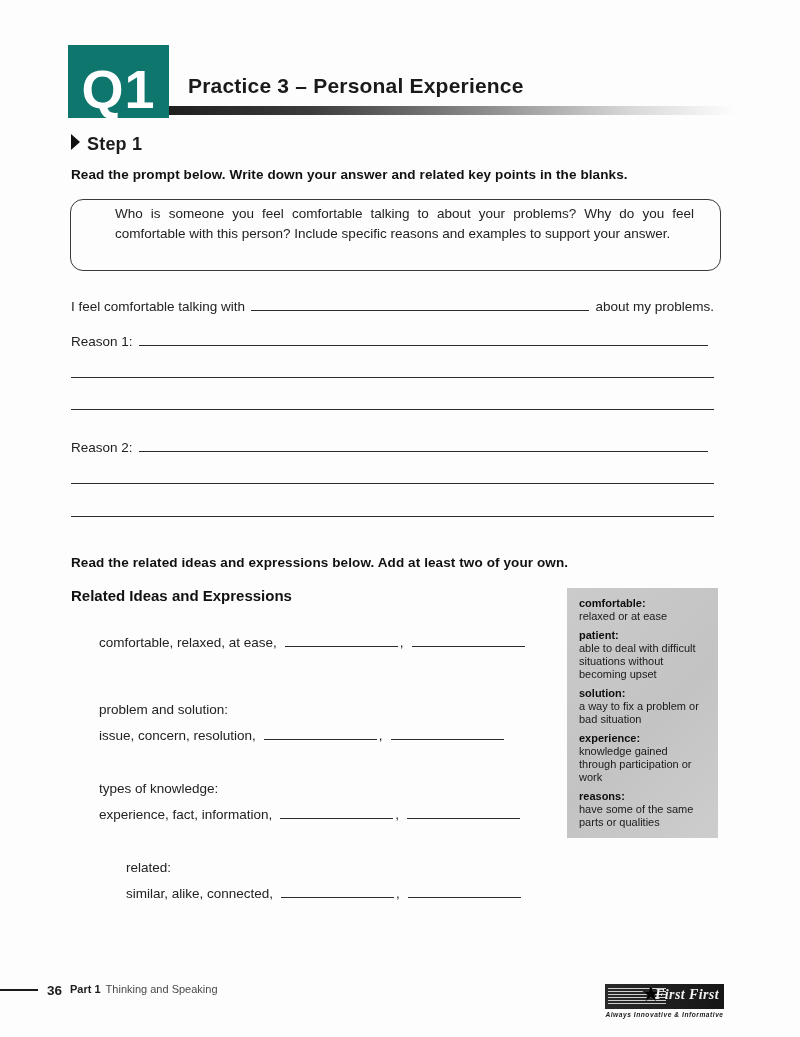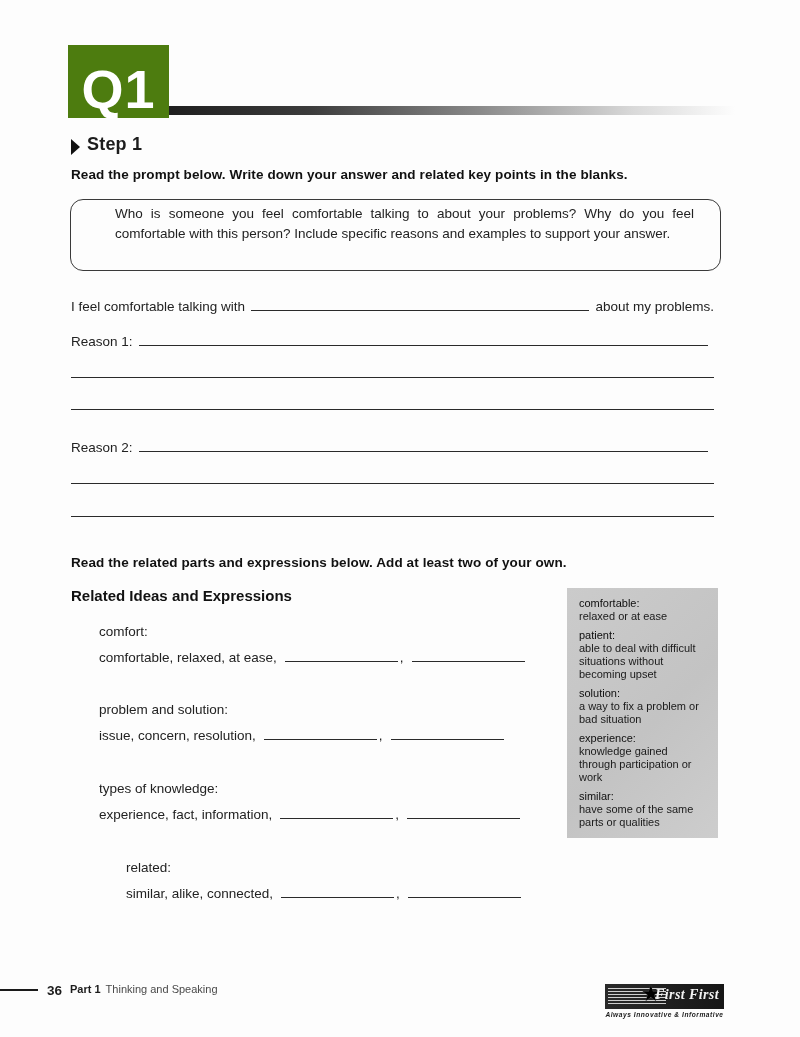--- a/index.html
+++ b/index.html
@@ -10,40 +10,40 @@
     color: #1c1c1c;
     position: relative;
     overflow: hidden;
   }
   .page { position: absolute; inset: 0; background: #fdfdfd; }
 
   
   .q-box {
     position: absolute; left: 68px; top: 45px;
     width: 101px; height: 73px;
-    background: #4d7c0f;
+    background: #0f766e;
     display: flex; align-items: flex-end; justify-content: center;
   }
   .q-box span {
     color: #fff; font-weight: bold; font-size: 54px; line-height: 58px;
     letter-spacing: 1px;
   }
   .header-title {
     position: absolute; left: 188px; top: 74px;
     font-size: 21px; font-weight: bold; color: #1a1a1a;
     letter-spacing: 0.2px;
   }
   .header-rule {
     position: absolute; left: 169px; top: 106px;
     width: 566px; height: 9px;
     background: linear-gradient(to right, #1f1f1f 0%, #3c3c3c 25%, #8a8a8a 55%, #d9d9d9 82%, #fdfdfd 100%);
   }
 
   
-  .step { position: absolute; left: 71px; top: 134px; display: flex; align-items: flex-end; }
+  .step { position: absolute; left: 71px; top: 134px; display: flex; align-items: flex-start; }
   .tri {
     width: 0; height: 0; margin-right: 7px;
     border-left: 9px solid #111;
     border-top: 8px solid transparent;
     border-bottom: 8px solid transparent;
   }
   .step b { font-size: 18px; letter-spacing: 0.2px; }
 
   .instr {
     position: absolute; left: 71px; width: 650px;
@@ -100,21 +100,21 @@
   .wordgroup .sep { margin-left: 2px; }
   .wg1 { top: 624px; } .wg2 { top: 702px; } .wg3 { top: 781px; } .wg4 { top: 860px; margin-left: 27px; }
 
   
   .vocab {
     position: absolute; left: 567px; top: 588px;
     width: 151px; height: 250px;
     background: linear-gradient(135deg, #cbcbcb 0%, #c3c3c3 55%, #cdcdcd 100%);
     padding: 9px 10px 0 12px;
   }
-  .vocab .term { font-size: 11px; font-weight: normal; color: #0e0e0e; line-height: 13px; }
+  .vocab .term { font-size: 11px; font-weight: bold; color: #0e0e0e; line-height: 13px; }
   .vocab .def  { font-size: 11px; color: #1a1a1a; line-height: 13px; margin-bottom: 6px; }
 
   
   .foot-rule {
     position: absolute; left: 0; top: 989px; width: 38px; height: 2px; background: #1a1a1a;
   }
   .foot-left {
     position: absolute; left: 47px; top: 983px;
     display: flex; align-items: flex-start; white-space: nowrap;
   }
@@ -150,20 +150,21 @@
   }
 </style>
 </head>
 <body>
 
 <div class="page">
 
   <div class="q-box">
     <span>Q1</span>
   </div>
+  <div class="header-title">Practice 3 – Personal Experience</div>
   <div class="header-rule"></div>
 
   <div class="step">
     <span class="tri"></span>
     <b>Step 1</b>
   </div>
   <div class="instr instr1">Read the prompt below. Write down your answer and related key points in the blanks.</div>
 
   <div class="prompt-box">
     <p>Who is someone you feel comfortable talking to about your problems? Why do you feel comfortable with this person? Include specific reasons and examples to support your answer.</p>
@@ -182,25 +183,24 @@
   <div class="wline wl1"></div>
   <div class="wline wl2"></div>
 
   <div class="fill-row row-reason2">
     <span>Reason 2:</span>
     <span class="blank"></span>
   </div>
   <div class="wline wl3"></div>
   <div class="wline wl4"></div>
 
-  <div class="instr instr2">Read the related parts and expressions below. Add at least two of your own.</div>
+  <div class="instr instr2">Read the related ideas and expressions below. Add at least two of your own.</div>
   <div class="related-heading">Related Ideas and Expressions</div>
 
   <div class="wordgroup wg1">
-    <span class="cat">comfort:</span>
     <span class="line2">
       <span>comfortable, relaxed, at ease,</span>
       <span class="wblank"></span>
       <span class="sep">,</span>
       <span class="wblank"></span>
     </span>
   </div>
 
   <div class="wordgroup wg2">
     <span class="cat">problem and solution:</span>
@@ -234,21 +234,21 @@
 
   <div class="vocab">
     <div class="term">comfortable:</div>
     <div class="def">relaxed or at ease</div>
     <div class="term">patient:</div>
     <div class="def">able to deal with difficult situations without becoming upset</div>
     <div class="term">solution:</div>
     <div class="def">a way to fix a problem or bad situation</div>
     <div class="term">experience:</div>
     <div class="def">knowledge gained through participation or work</div>
-    <div class="term">similar:</div>
+    <div class="term">reasons:</div>
     <div class="def">have some of the same parts or qualities</div>
   </div>
 
   <div class="foot-rule"></div>
   <div class="foot-left">
     <span class="pageno">36</span>
     <span class="part">Part 1</span>
     <span class="part-title">Thinking and Speaking</span>
   </div>
 

